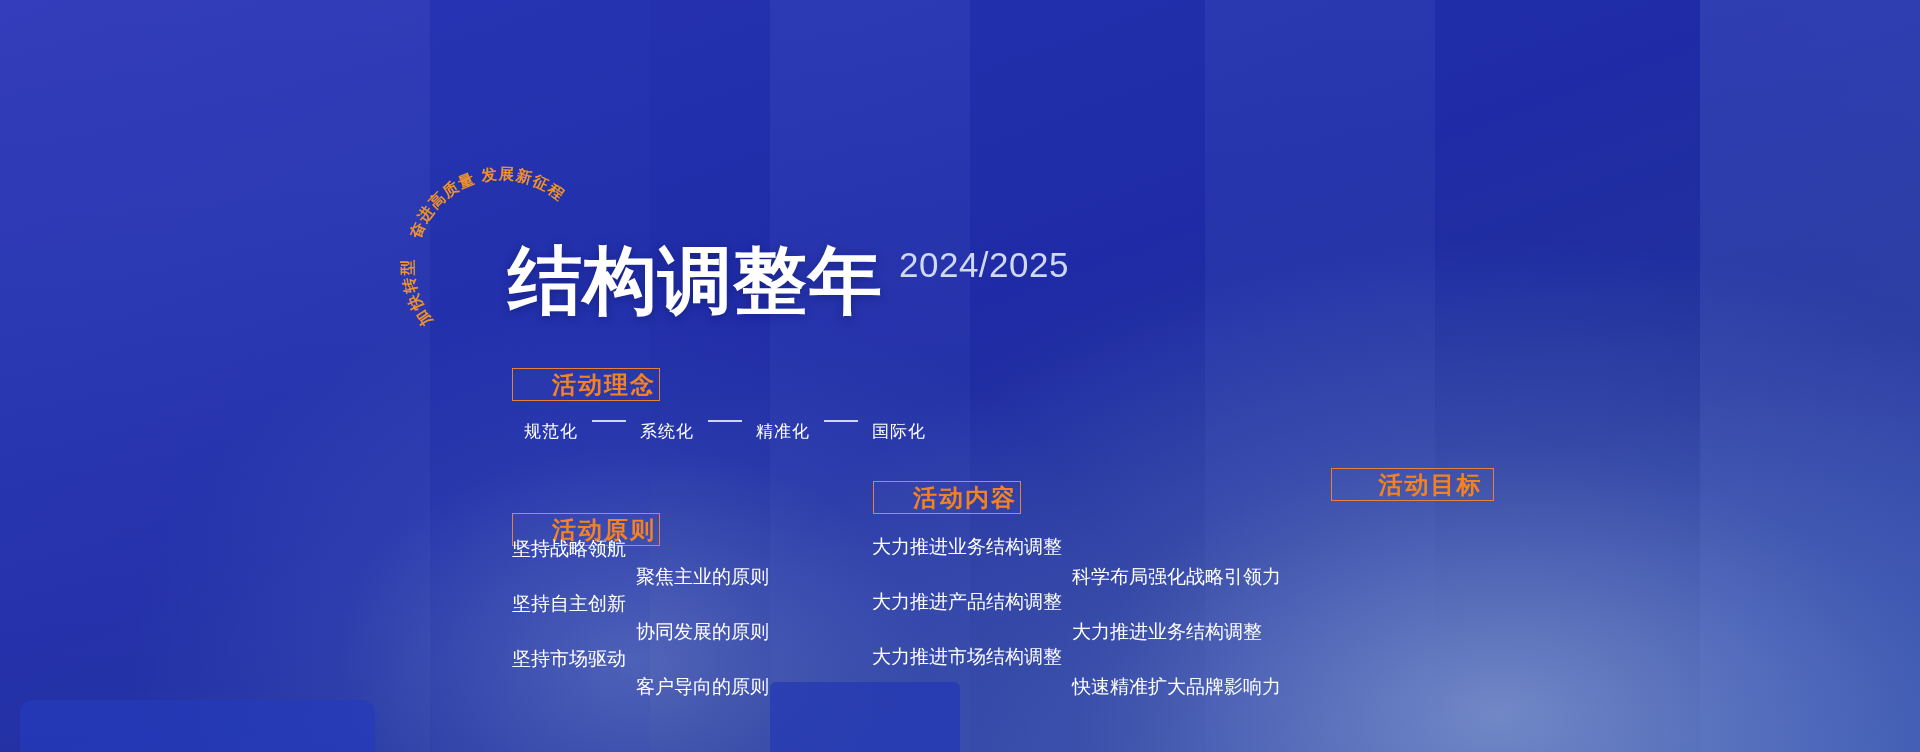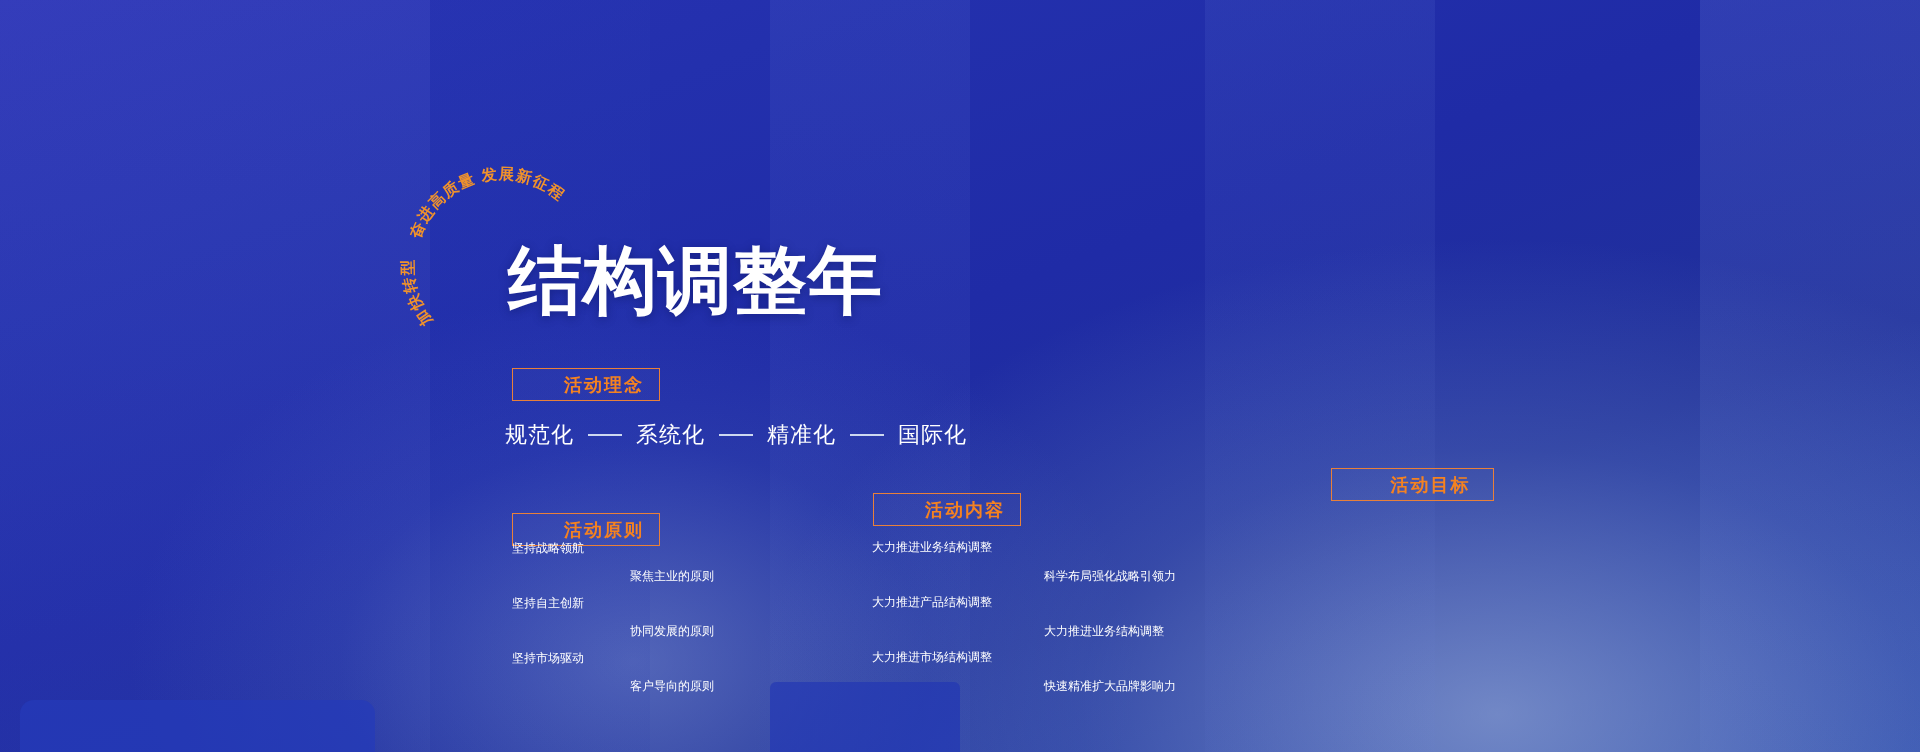--- a/index.html
+++ b/index.html
@@ -55,40 +55,40 @@
     font-size:35px; font-weight:400; color:#cfd9f2;
     margin-left:16px; margin-bottom:8px; letter-spacing:0.5px;
     font-family:"Liberation Sans","DejaVu Sans",sans-serif;
   }
 
   
   .badge {
     position:absolute;
     border:1.5px solid #e8803a;
     color:#f58220;
-    font-size:18px; font-weight:700;
+    font-size:24px; font-weight:700;
     letter-spacing:2px;
     display:flex; align-items:center; justify-content:center;
     background:rgba(255,255,255,0.02);
     padding-left:36px;
   }
   .badge-idea  { left:512px;  top:368px; width:148px; height:33px; }
   .badge-princ { left:512px;  top:481px; width:148px; height:33px;margin-top:32px; }
-  .badge-cont  { left:873px;  top:481px; width:148px; height:33px;margin-top:12px; }
+  .badge-cont  { left:873px;  top:481px; width:148px; height:33px; }
   .badge-goal  { left:1331px; top:468px; width:163px; height:33px; }
 
   
-  .concept { position:absolute; left:505px; top:420px;
-             display:flex; align-items:center; color:#ffffff;
-             font-size:22px; font-weight:500; letter-spacing:1px; }
+  .concept { position:absolute; left:524px; top:420px;
+             display:flex; color:#ffffff;
+             font-size:17px; font-weight:500; letter-spacing:1px; }
   .concept .sep { display:inline-block; width:34px; height:1.5px;
                   background:#cdd8f0; margin:0 14px; }
 
   
-  .col { position:absolute; color:#ffffff; font-size:12px; line-height:27px; font-weight:500; }
+  .col { position:absolute; color:#ffffff; font-size:19px; line-height:27px; font-weight:500; }
   .col .line { display:flex; white-space:nowrap; }
   .col .a { min-width:108px; }
   .col .b { margin-left:10px;margin-top:28px; }
   .col-1 { left:512px;  top:535px; }
   .col-2 { left:872px;  top:535px; }
   .col-2 .a { min-width:162px;font-family:Liberation Mono, monospace; }
   .col-3 { left:1330px; top:535px; }
 </style>
 </head>
 <body>
@@ -116,20 +116,21 @@
           <textPath href="#arcTop" startOffset="8%">奋进高质量 发展新征程</textPath>
         </text>
         <text>
           <textPath href="#arcLeft" startOffset="2%">加快转型 增动能</textPath>
         </text>
       </svg>
     </div>
 
     <div class="title-row">
       <div class="main-title">结构调整年</div>
+      <div class="year">2024/2025</div>
     </div>
 
     <div class="badge badge-idea">活动理念</div>
     <div class="concept">
       <span>规范化</span>
       <span class="sep"></span>
       <span>系统化</span>
       <span class="sep"></span>
       <span>精准化</span>
       <span class="sep"></span>

